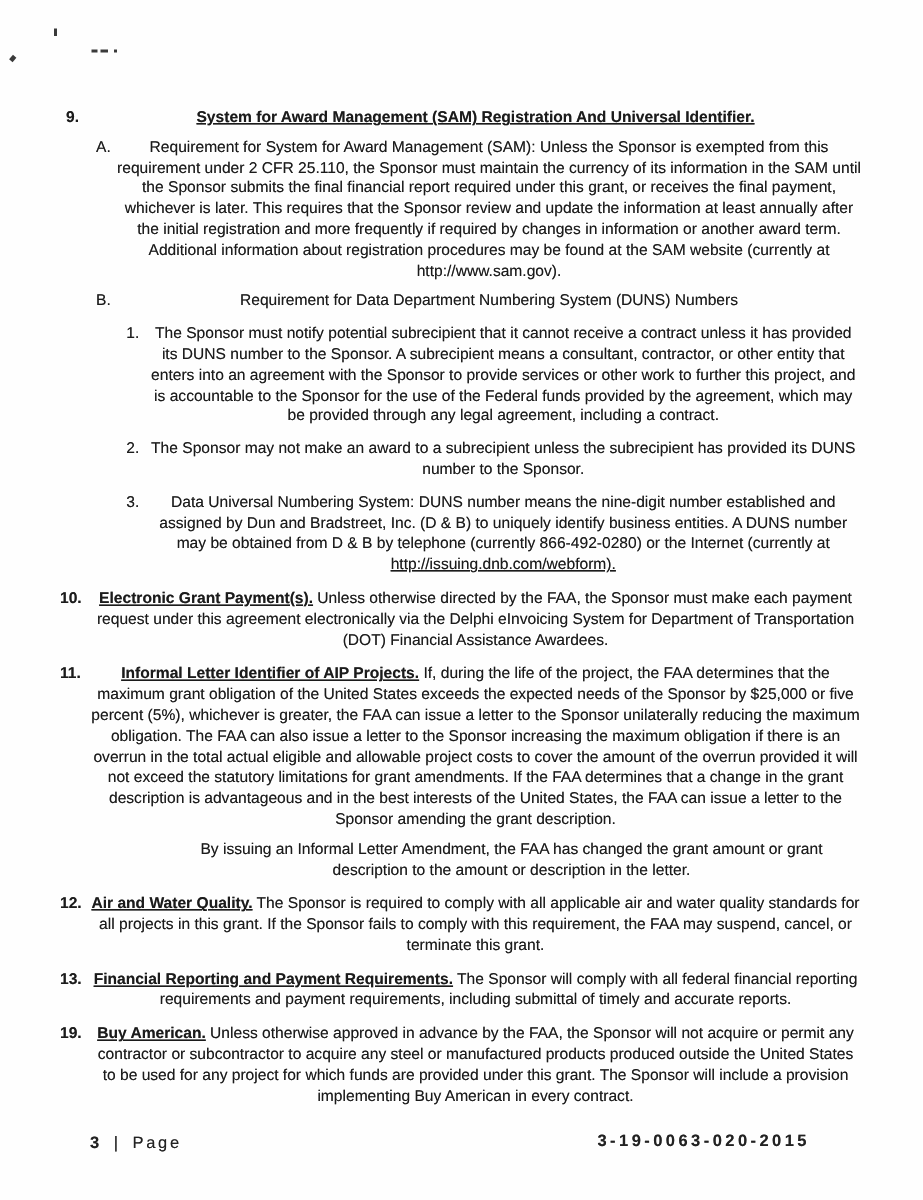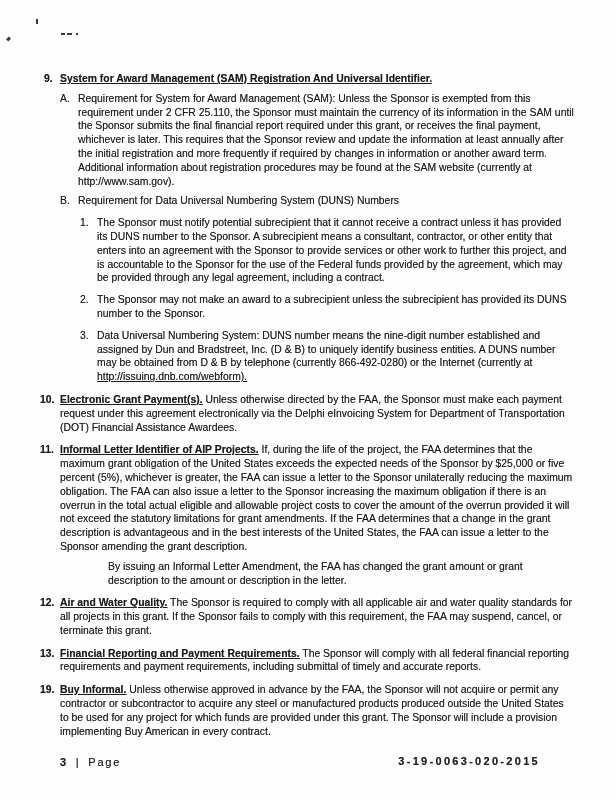--- a/index.html
+++ b/index.html
@@ -12,21 +12,21 @@
     font-size: 10.4px;
     line-height: 13.8px;
     color: #1b1b1b;
     overflow: hidden;
     text-shadow: 0 0 0.3px rgba(20,20,20,0.55);
   }
   .content { position: absolute; left: 40px; right: 41px; top: 72px; }
   .item { display: flex; margin-bottom: 9px; }
   .num { width: 20px; flex: none; font-weight: 700; }
   .num.single { width: 16px; padding-left: 4px; }
-  .item-body { flex: 1; min-width: 0; }
+  .item-body { flex: 1; min-width: 0; text-align: center; }
   .h { font-weight: 700; text-decoration: underline; }
   .sub { display: flex; margin-top: 6px; }
   .sublabel { width: 18px; flex: none; }
   .subbody { flex: 1; min-width: 0; }
   .sub2 { display: flex; margin-top: 8px; margin-left: 2px; }
   .sublabel2 { width: 17px; flex: none; }
   .para2 { margin-top: 6px; margin-left: 48px; }
   .u { text-decoration: underline; }
   .footer-left {
     position: absolute; left: 60px; top: 756px;
@@ -66,21 +66,21 @@
         <div><span class="h">System for Award Management (SAM) Registration And Universal Identifier.</span></div>
 
         <div class="sub">
           <div class="sublabel">A.</div>
           <div class="subbody">Requirement for System for Award Management (SAM):  Unless the Sponsor is exempted from this requirement under 2 CFR 25.110, the Sponsor must maintain the currency of its information in the SAM until the Sponsor submits the final financial report required under this grant, or receives the final payment, whichever is later. This requires that the Sponsor review and update the information at least annually after the initial registration and more frequently if required by changes in information or another award term. Additional information about registration procedures may be found at the SAM website (currently at http://www.sam.gov).</div>
         </div>
 
         <div class="sub">
           <div class="sublabel">B.</div>
           <div class="subbody">
-            <div>Requirement for Data Universal Numbering System (DUNS) Numbers</div>
+            <div>Requirement for Data Department Numbering System (DUNS) Numbers</div>
 
             <div class="sub2">
               <div class="sublabel2">1.</div>
               <div class="subbody">The Sponsor must notify potential subrecipient that it cannot receive a contract unless it has provided its DUNS number to the Sponsor.  A subrecipient means a consultant, contractor, or other entity that enters into an agreement with the Sponsor to provide services or other work to further this project, and is accountable to the Sponsor for the use of the Federal funds provided by the agreement, which may be provided through any legal agreement, including a contract.</div>
             </div>
 
             <div class="sub2">
               <div class="sublabel2">2.</div>
               <div class="subbody">The Sponsor may not make an award to a subrecipient unless the subrecipient has provided its DUNS number to the Sponsor.</div>
             </div>
@@ -129,21 +129,21 @@
       <div class="num">13.</div>
       <div class="item-body">
         <span class="h">Financial Reporting and Payment Requirements.</span>
         <span>The Sponsor will comply with all federal financial reporting requirements and payment requirements, including submittal of timely and accurate reports.</span>
       </div>
     </div>
 
     <div class="item">
       <div class="num">19.</div>
       <div class="item-body">
-        <span class="h">Buy Informal.</span>
+        <span class="h">Buy American.</span>
         <span>Unless otherwise approved in advance by the FAA, the Sponsor will not acquire or permit any contractor or subcontractor to acquire any steel or manufactured products produced outside the United States to be used for any project for which funds are provided under this grant.  The Sponsor will include a provision implementing Buy American in every contract.</span>
       </div>
     </div>
 
   </div>
 
   <div class="footer-left">
     <span class="pg-num">3</span>
     <span class="pg-sep">|</span>
     <span>Page</span>

